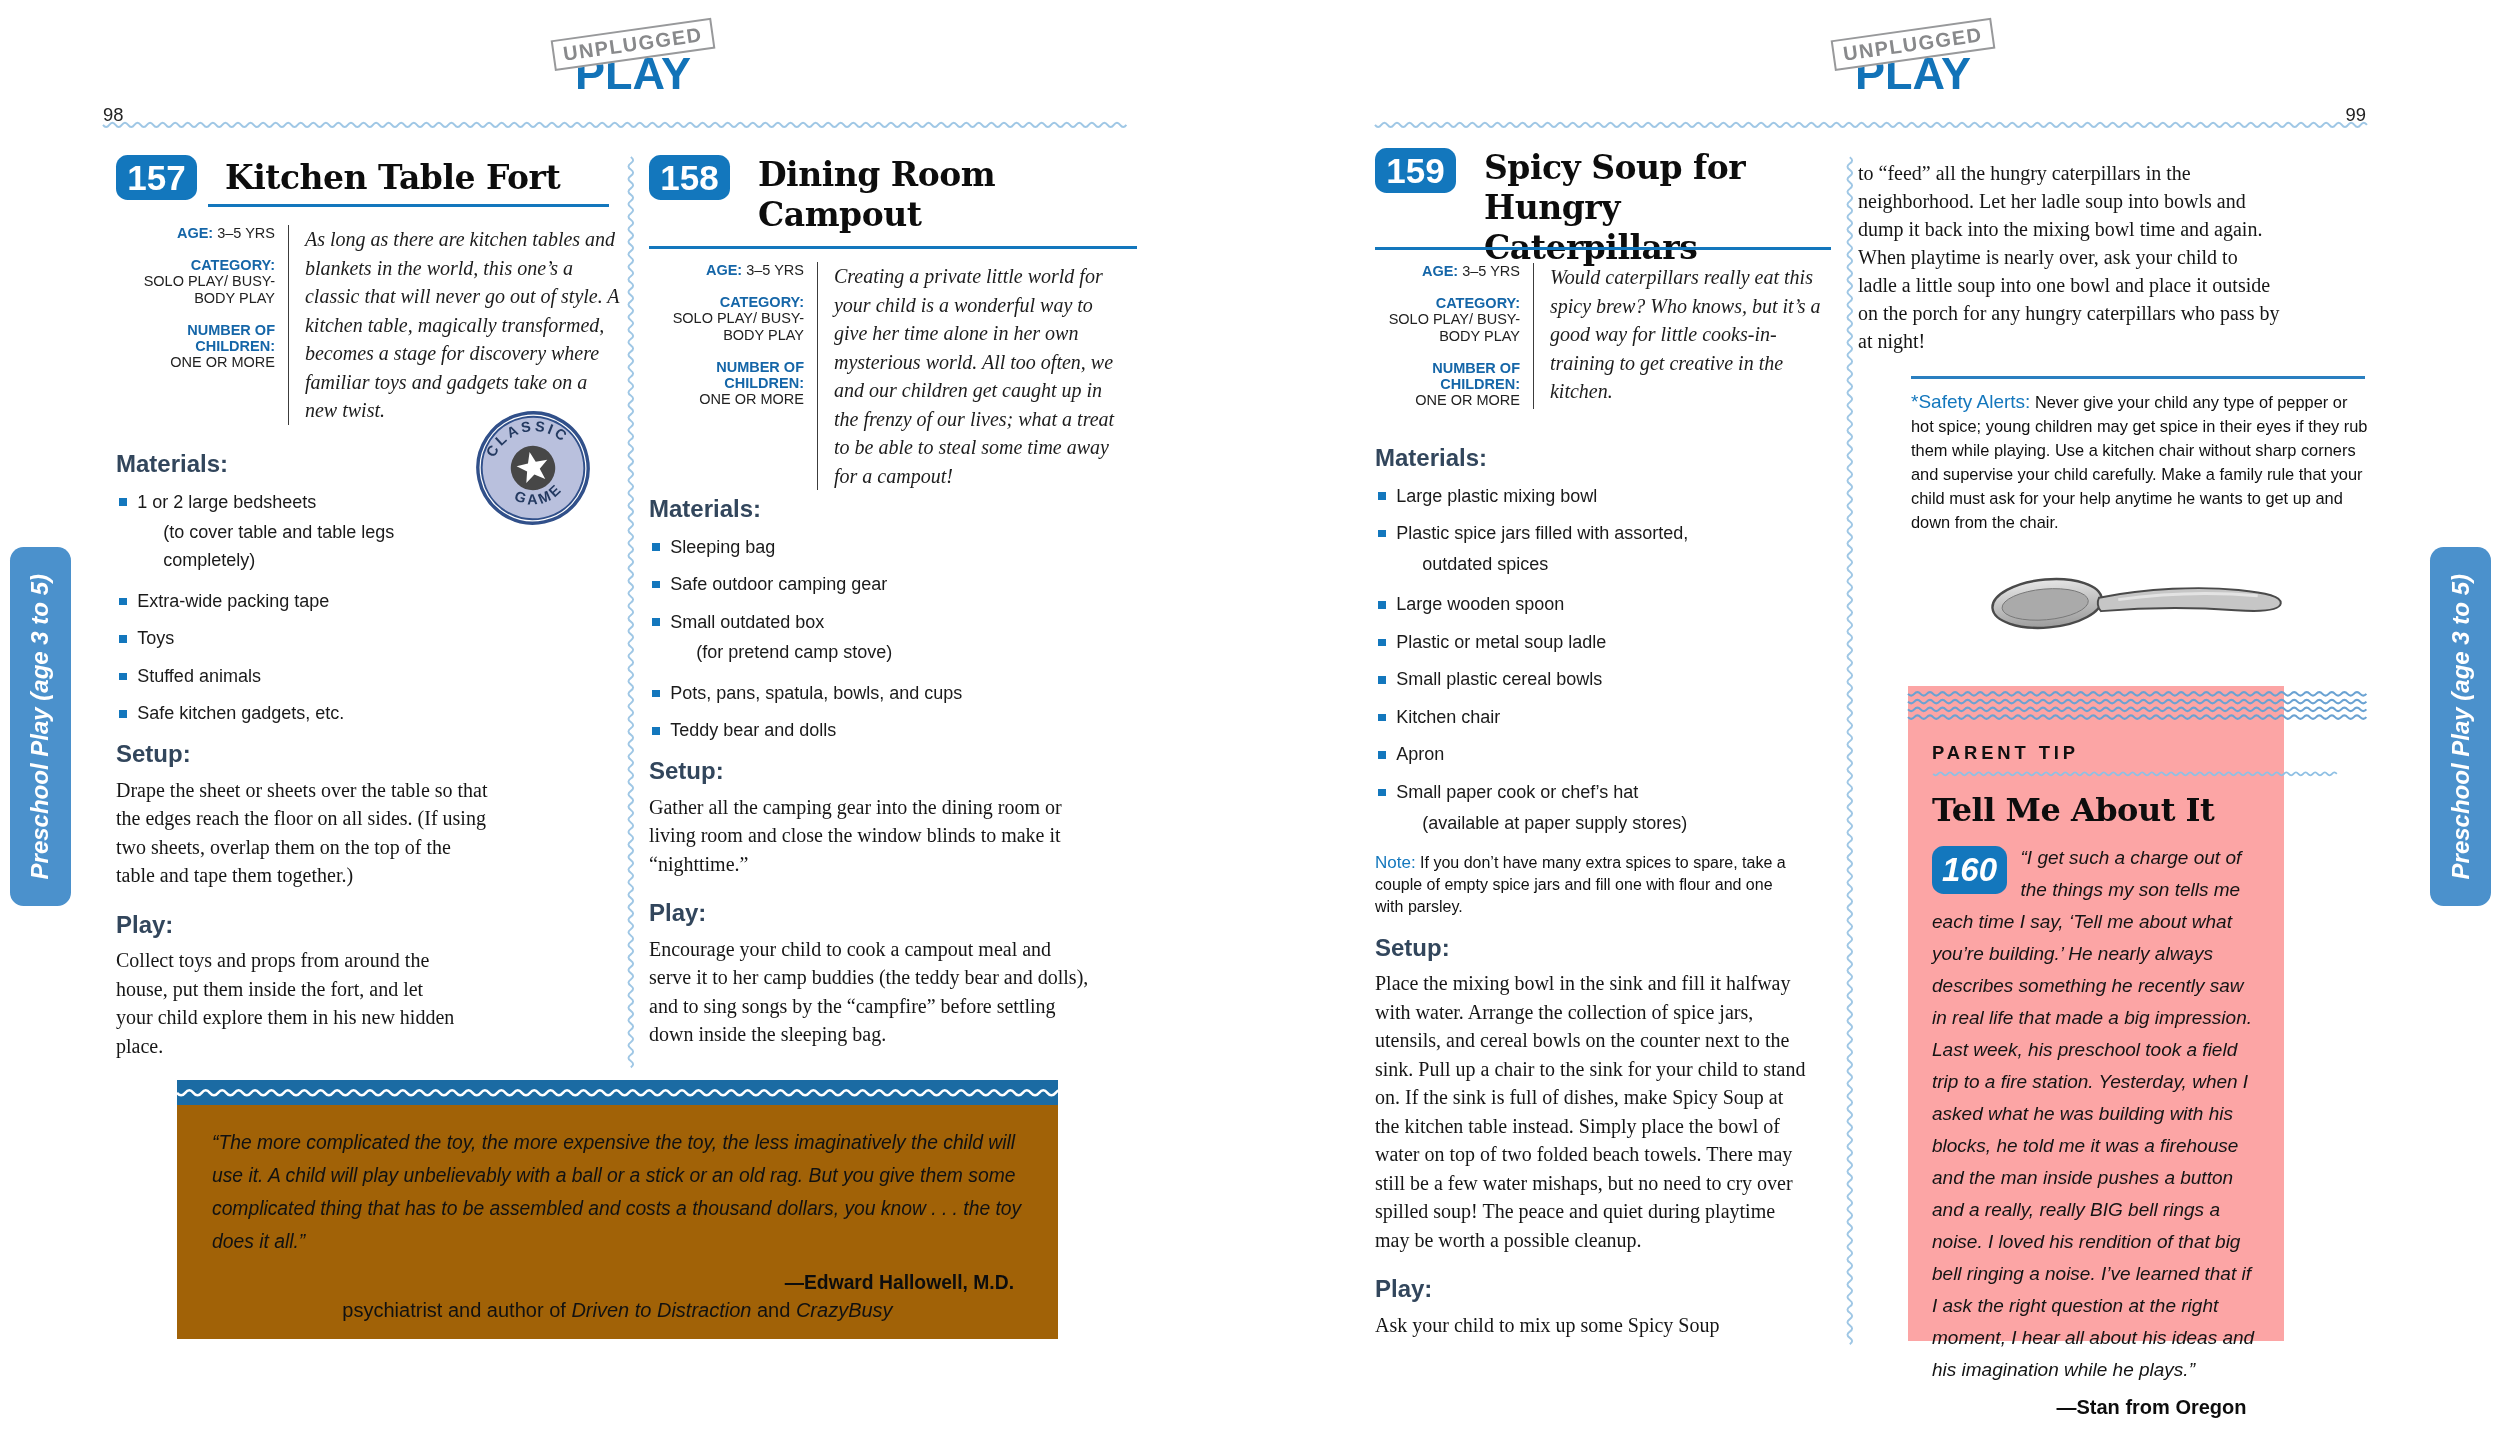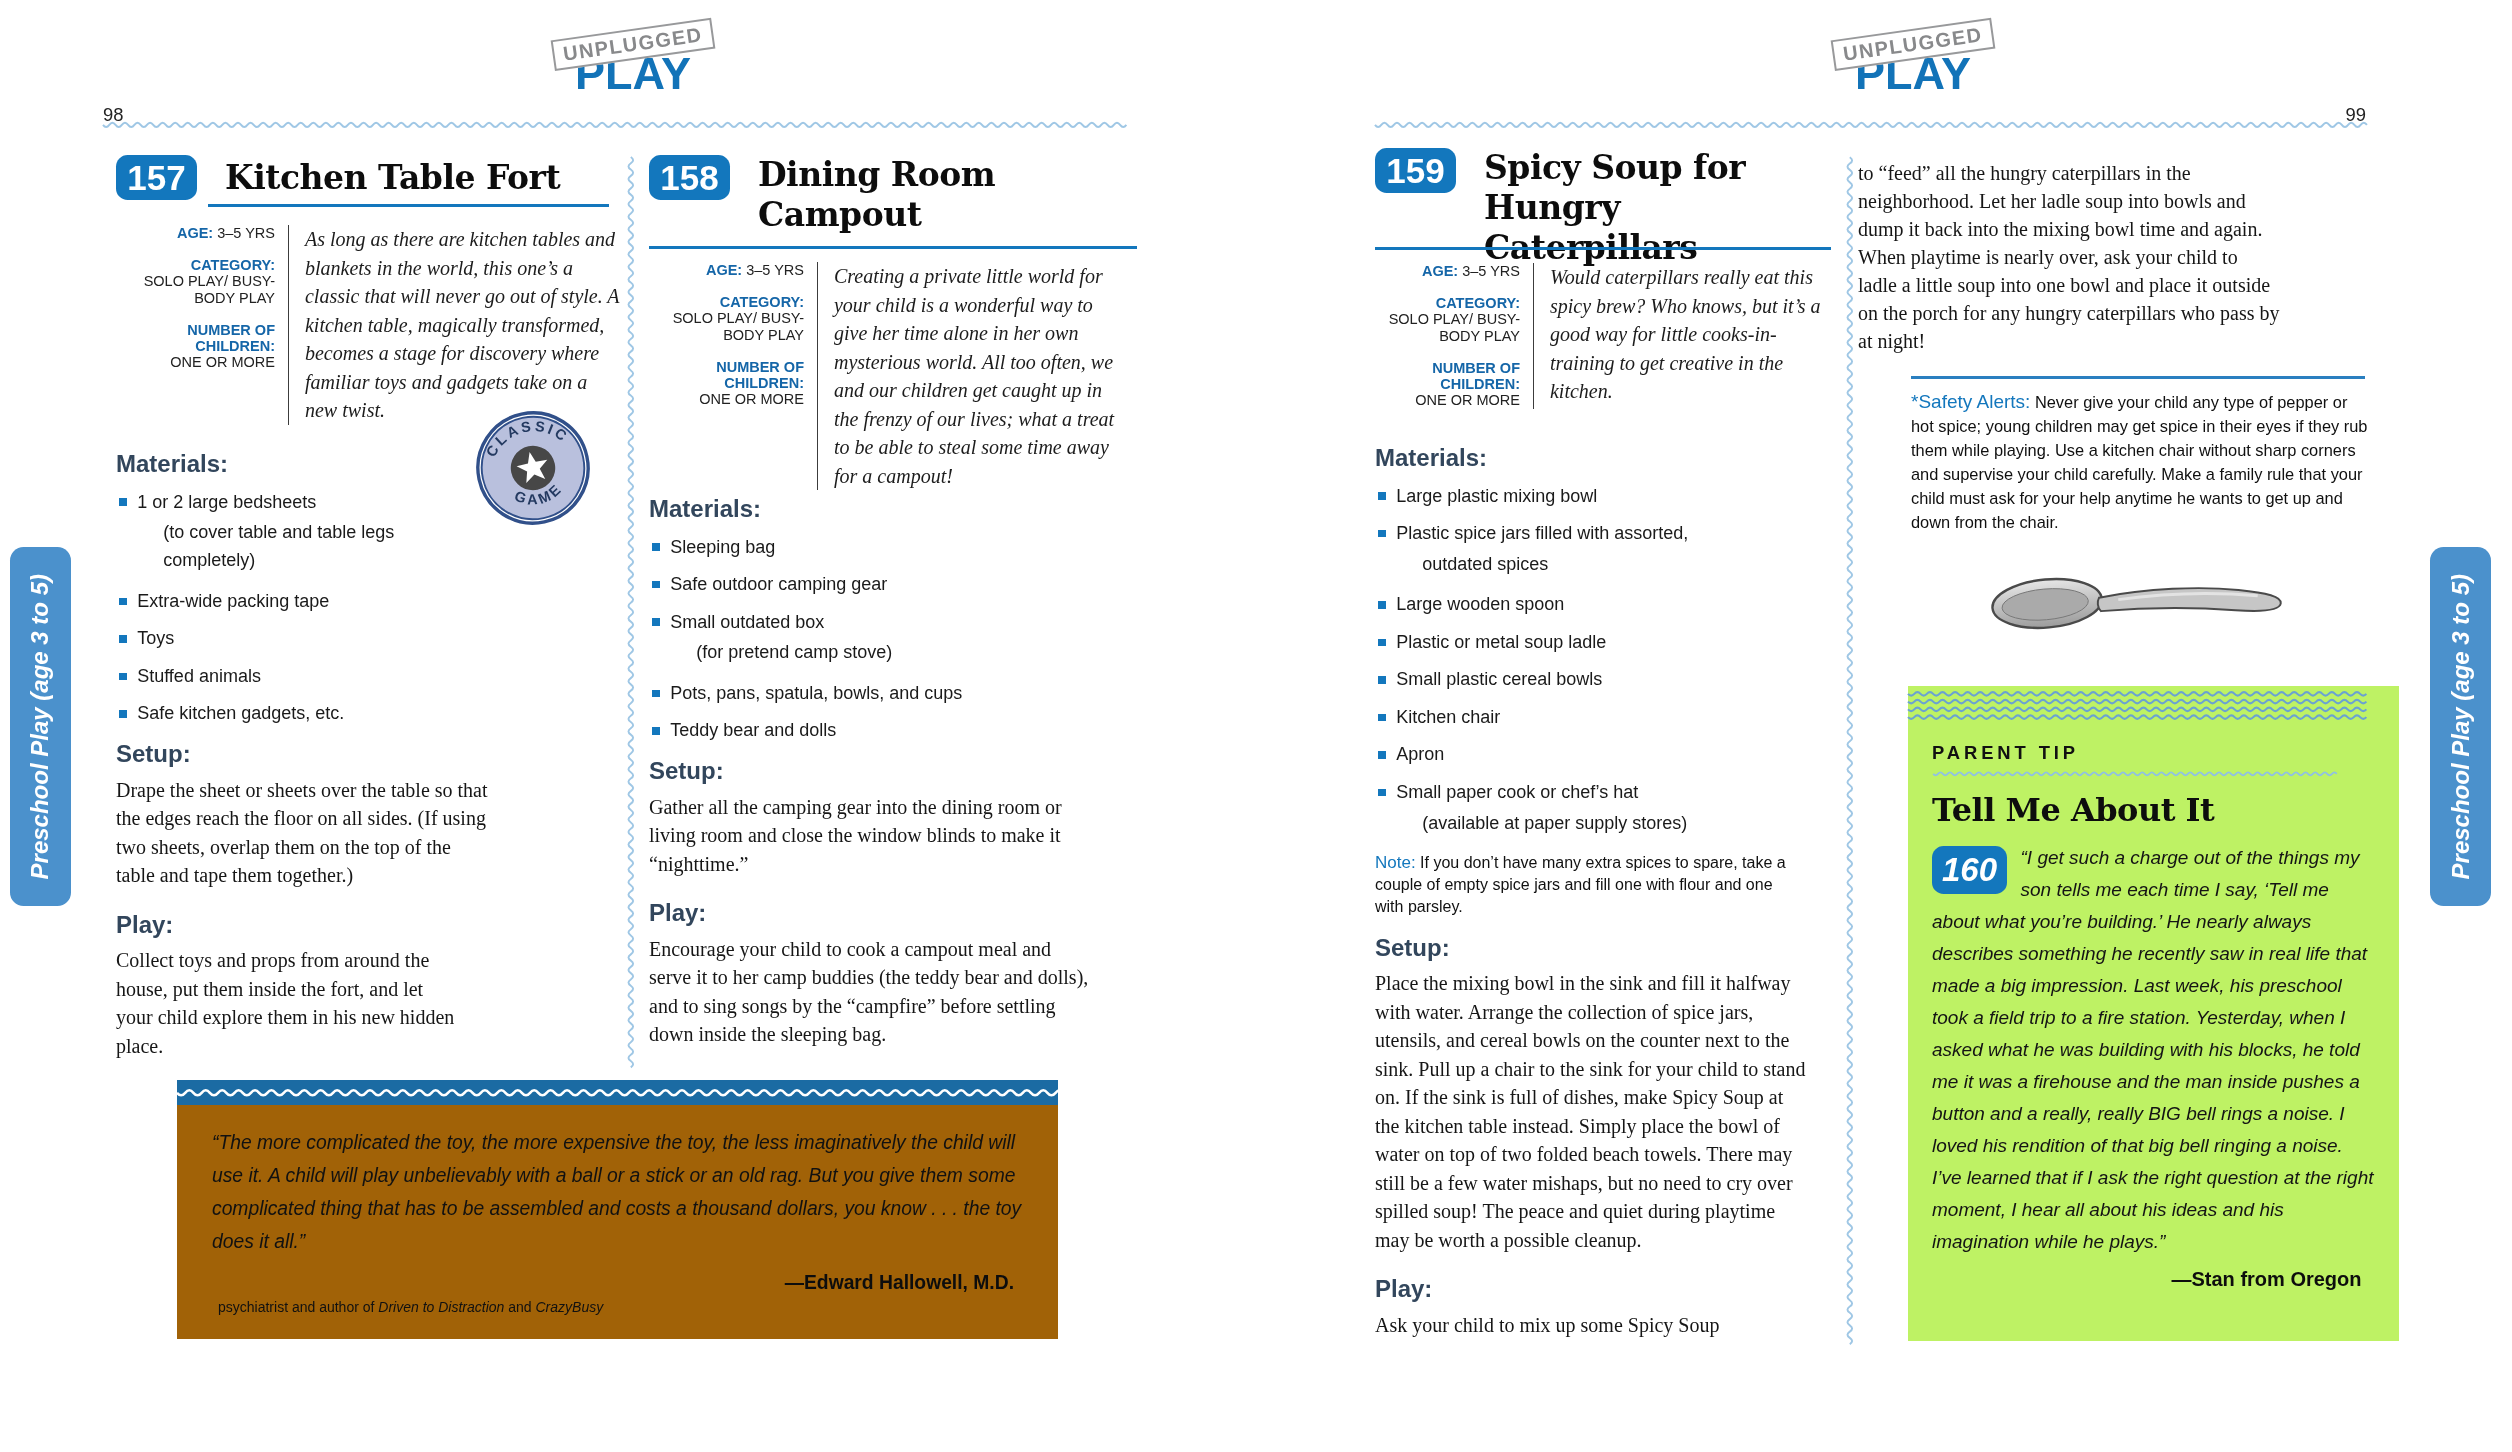--- a/index.html
+++ b/index.html
@@ -32,28 +32,28 @@
 .bullet{width:7.7px;height:7.7px;background:#1377bd;margin:7.7px 10.6px 0 2.9px;flex:0 0 auto}
 .bnote{margin-top:5.8px;line-height:28px;padding-left:26px}
 .para{font-family:"Liberation Serif",serif;font-size:20px;line-height:28.5px;margin-top:7.7px;color:#161616}
 .noteline{font-size:16px;line-height:22px;margin-top:13.5px;color:#111}
 .notelabel{color:#1377bd;font-size:17px}
 .stampwrap{position:absolute;left:475px;top:410px;width:116px;height:116px;transform:rotate(-12deg)}
 .qbox{position:absolute;left:177px;top:1080px;width:881px;height:259px;background:#a16207}
 .qband{height:25px;background:#1b6ba3;position:relative}
 .qtext{font-style:italic;font-size:19.3px;line-height:33px;padding:21px 35px 0;color:#111}
 .qattr{font-weight:bold;font-size:19.3px;text-align:right;margin:13.5px 44px 0;color:#0d0d0d}
-.qcredit{font-size:14px;text-align:left;margin:5.8px 41px 0;color:#111}
+.qcredit{font-size:20px;text-align:center;margin:5.8px 41px 0;color:#111}
 .qcredit .it{font-style:italic}
 .cont{position:absolute;font-family:"Liberation Serif",serif;font-size:20px;line-height:28px;color:#161616}
 .rule4{position:absolute;height:2.9px;background:#2a7fc0}
 .safety{position:absolute;font-size:16.4px;line-height:24px;color:#101010}
 .safetylabel{color:#1377bd;font-size:19px}
 .spoonwrap{position:absolute}
-.ptbox{position:absolute;left:1908px;top:686px;width:491px;height:655px;background:#bef264}
+.ptbox{position:absolute;left:1908px;top:686px;width:376px;height:655px;background:#fca5a5}
 .ptband{height:35px;padding-top:2.9px}
 .ptinner{padding:21px 24px 0}
 .pthead{font-size:18.4px;font-weight:bold;letter-spacing:3.9px;color:#111}
 .pttitle{font-family:"DejaVu Serif",serif;font-weight:bold;font-size:32px;margin-top:13.5px;letter-spacing:-0.5px;color:#0d0d0d}
 .pttext{font-style:italic;font-size:19px;line-height:32px;margin-top:13.5px;color:#141414}
 .ptbadge{float:left;margin:3.9px 13.5px 5.8px 0}
 .ptattr{font-weight:bold;font-size:20px;text-align:right;margin:9.7px 13.5px 0;color:#0d0d0d}
 svg.wave{position:absolute;display:block;overflow:visible}
 svg.wave path{fill:none;stroke:#9fc7e5;stroke-width:2}
 svg.wave.white path{stroke:#ffffff;stroke-width:2.6}

